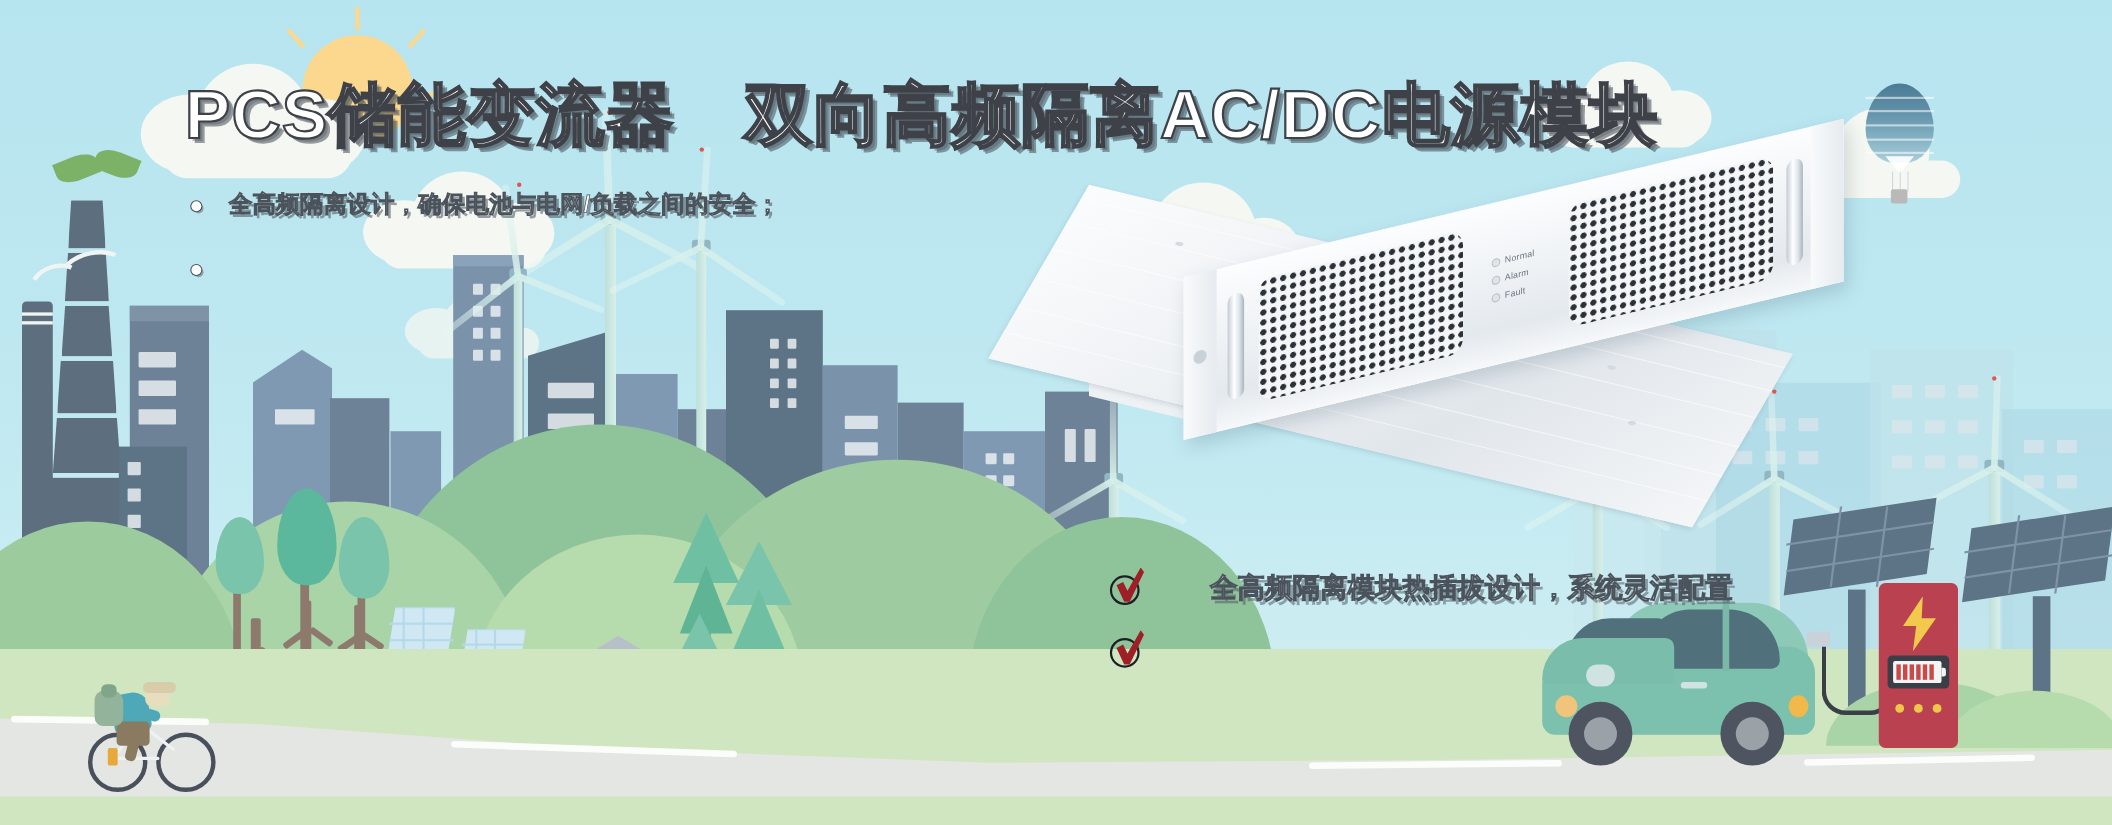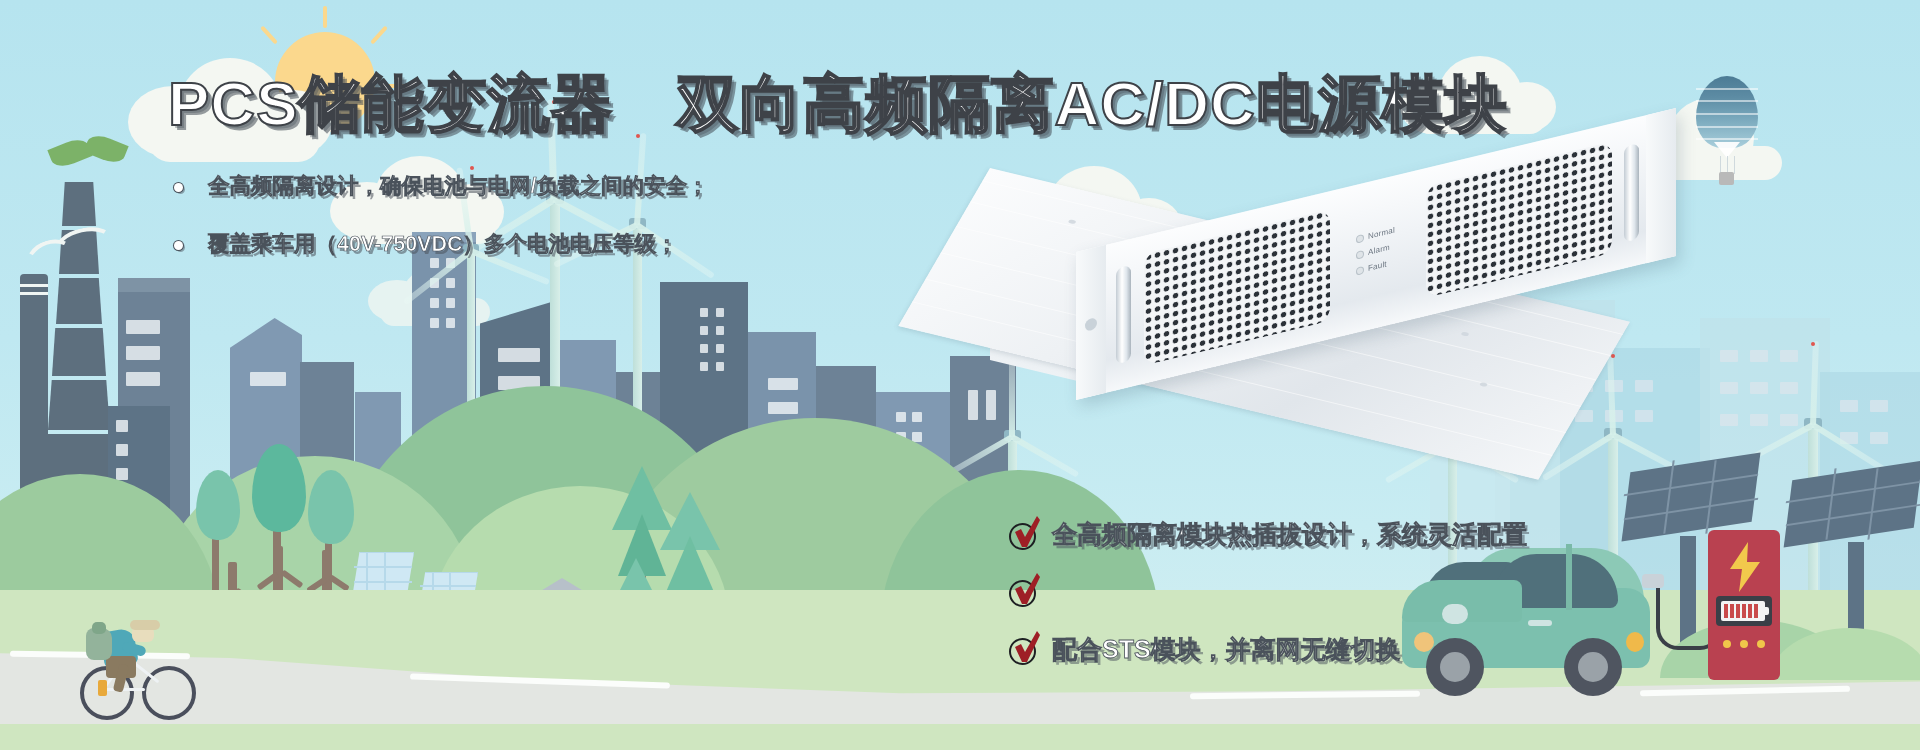--- a/index.html
+++ b/index.html
@@ -127,21 +127,21 @@
   .bullet{position:relative;margin-bottom:30px;padding-left:38px;}
   .bullet .dot{position:absolute;left:4px;top:11px;width:9px;height:9px;border-radius:50%;
     background:#ffffff;box-shadow:0 0 0 1px #4b545e,2px 2px 0 rgba(70,78,88,.45);}
   .bullet .txt{
     font-size:21.5px;font-weight:bold;color:#ffffff;line-height:1.32;
     font-family:"Liberation Sans","DejaVu Sans",sans-serif;
     -webkit-text-stroke:.7px #4a525b;
     text-shadow:2.5px 2.5px 0 rgba(74,82,91,.55);
   }
   #checks{position:absolute;left:1008px;top:518px;}
-  .chk-row{display:flex;align-items:center;margin-bottom:26px;}
+  .chk-row{display:flex;align-items:center;margin-bottom:26px;gap:48px;}
   .chk-icon{position:relative;width:30px;height:30px;flex:0 0 30px;margin-right:14px;}
   .chk-icon .ring{position:absolute;left:1px;top:3px;width:23px;height:23px;border:2.5px solid #1d1f22;border-radius:50%;}
   .chk-icon svg{position:absolute;left:2px;top:-4px;}
   .chk-txt{
     font-size:25px;font-weight:bold;color:#ffffff;white-space:nowrap;
     font-family:"Liberation Sans","DejaVu Sans",sans-serif;
     -webkit-text-stroke:.8px #4a525b;
     text-shadow:3px 3px 0 rgba(74,82,91,.5);
   }
 </style>
@@ -608,21 +608,20 @@
 
   <div id="title">PCS储能变流器　双向高频隔离AC/DC电源模块</div>
 
   <div id="bullets">
     <div class="bullet">
       <span class="dot"></span>
       <span class="txt">全高频隔离设计，确保电池与电网/负载之间的安全；</span>
     </div>
     <div class="bullet">
       <span class="dot"></span>
-      <span class="txt">覆盖乘车用（40V-750VDC）多个电池电压等级；</span>
     </div>
   </div>
 
   <div id="checks">
     <div class="chk-row">
       <span class="chk-icon">
         <span class="ring"></span>
         <svg width="32" height="34" viewBox="0 0 32 34">
           <polygon points="5,16 11,13 15,21 27,0 30,4 17,31 12,31" fill="#9e1f26"></polygon>
         </svg>
@@ -630,24 +629,15 @@
       <span class="chk-txt">全高频隔离模块热插拔设计，系统灵活配置</span>
     </div>
     <div class="chk-row">
       <span class="chk-icon">
         <span class="ring"></span>
         <svg width="32" height="34" viewBox="0 0 32 34">
           <polygon points="5,16 11,13 15,21 27,0 30,4 17,31 12,31" fill="#9e1f26"></polygon>
         </svg>
       </span>
     </div>
-    <div class="chk-row">
-      <span class="chk-icon">
-        <span class="ring"></span>
-        <svg width="32" height="34" viewBox="0 0 32 34">
-          <polygon points="5,16 11,13 15,21 27,0 30,4 17,31 12,31" fill="#9e1f26"></polygon>
-        </svg>
-      </span>
-      <span class="chk-txt">配合STS模块，并离网无缝切换</span>
-    </div>
   </div>
 
 </div>
 
 </body></html>

